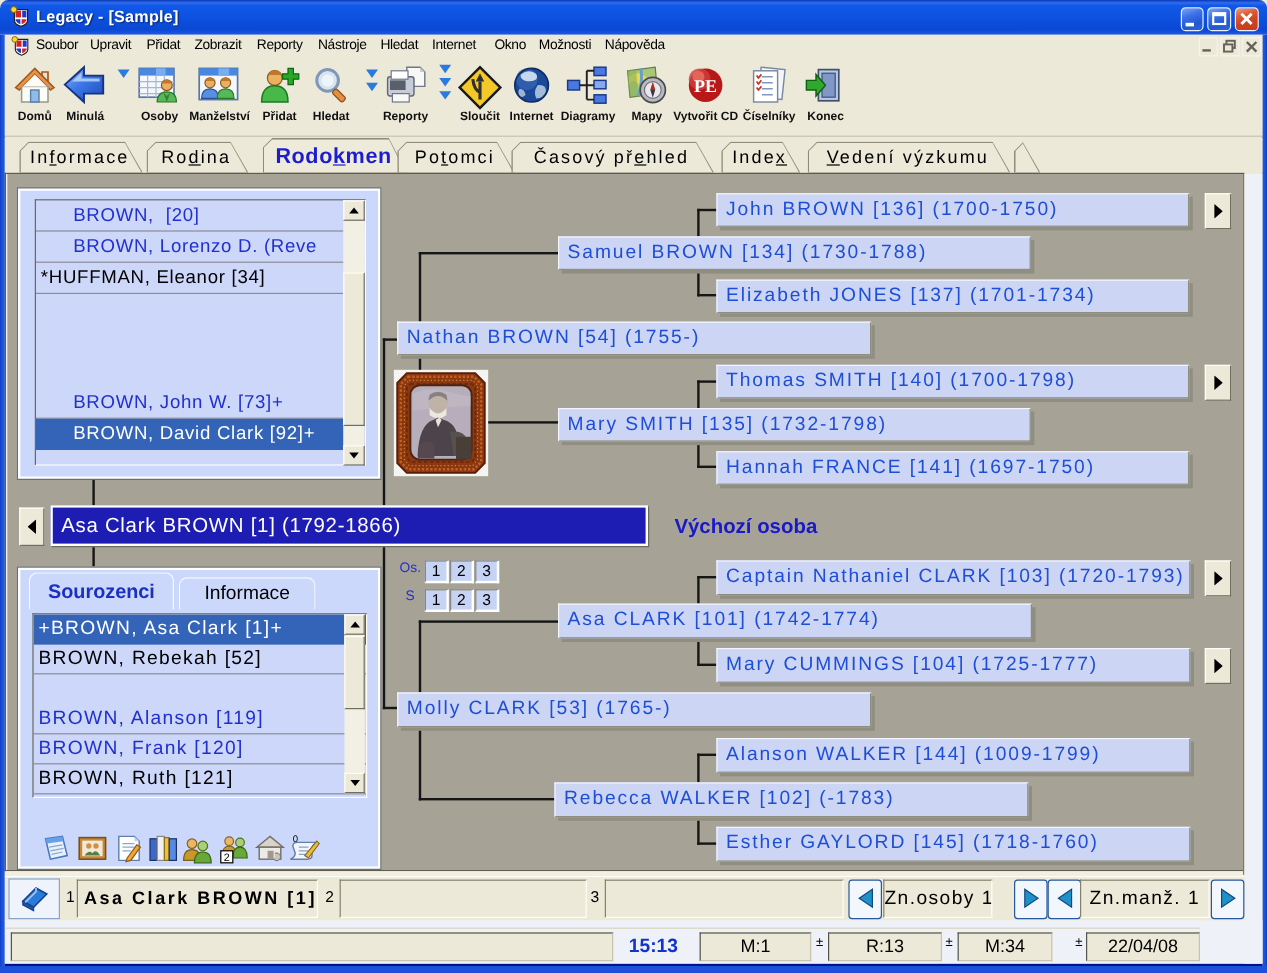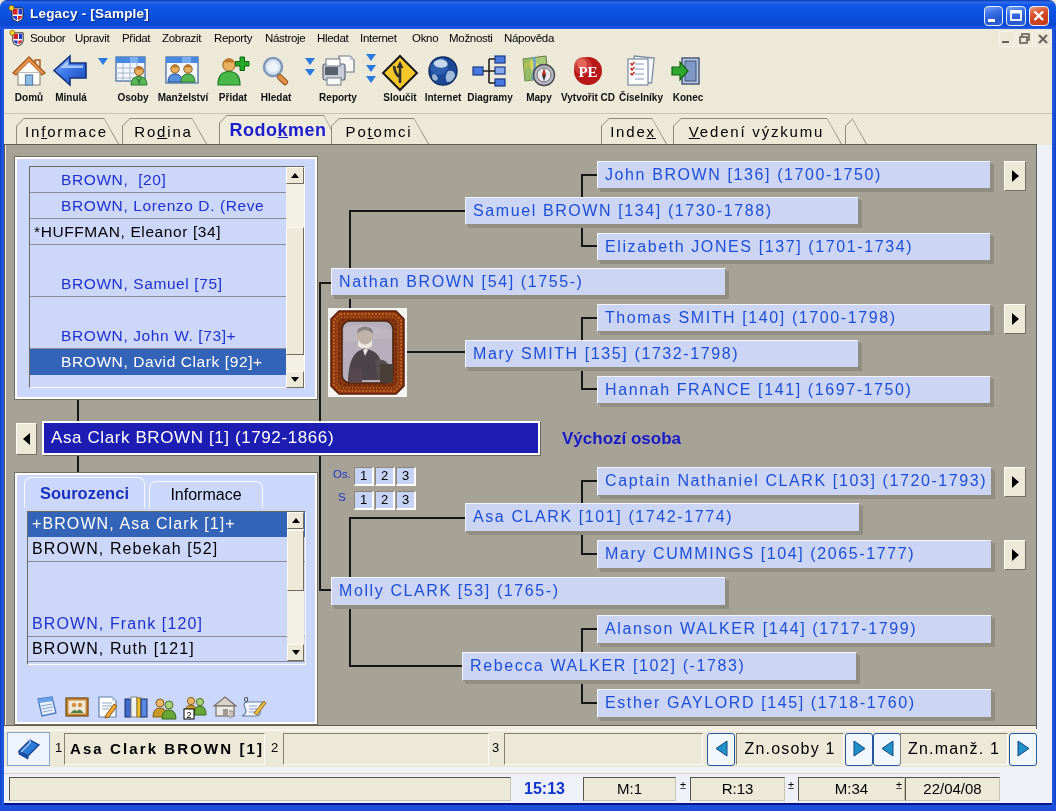--- a/index.html
+++ b/index.html
@@ -326,20 +326,23 @@
       </div>
     <div class="tab" style="left:118px;width:85px">
         <div class="in">Ro<u>d</u>ina</div>
       </div>
     <div class="tab sel" style="left:215px;width:120px">
         <div class="in">Rodo<u>k</u>men</div>
       </div>
     <div class="tab" style="left:327px;width:98px">
         <div class="in">Po<u>t</u>omci</div>
       </div>
+    <div class="tab" style="left:422px;width:169px">
+        <div class="in">Časový př<u>e</u>hled</div>
+      </div>
     <div class="tab" style="left:597px;width:66px">
         <div class="in">Inde<u>x</u></div>
       </div>
     <div class="tab" style="left:669px;width:169px">
         <div class="in"><u>V</u>edení výzkumu</div>
       </div>
     <div class="tab" style="left:841px;width:22px">
         <div class="in"></div>
       </div>
       <div class="abs" style="left:114px;top:125px;width:2px;height:19px;background:#4a4a40;transform:rotate(14deg)"></div>
@@ -404,23 +407,23 @@
   <div id="tree">
     <div class="tbox" style="left:597px;top:161px;width:394px;height:28px">John BROWN [136] (1700-1750)</div>
     <div class="tbox" style="left:465px;top:197px;width:394px;height:28px">Samuel BROWN [134] (1730-1788)</div>
     <div class="tbox" style="left:597px;top:233px;width:394px;height:28px">Elizabeth JONES [137] (1701-1734)</div>
     <div class="tbox" style="left:331px;top:268px;width:395px;height:28px">Nathan BROWN [54] (1755-)</div>
     <div class="tbox" style="left:597px;top:304px;width:394px;height:28px">Thomas SMITH [140] (1700-1798)</div>
     <div class="tbox" style="left:465px;top:340px;width:394px;height:28px">Mary SMITH [135] (1732-1798)</div>
     <div class="tbox" style="left:597px;top:376px;width:394px;height:28px">Hannah FRANCE [141] (1697-1750)</div>
     <div class="tbox" style="left:597px;top:467px;width:395px;height:29px">Captain Nathaniel CLARK [103] (1720-1793)</div>
     <div class="tbox" style="left:465px;top:503px;width:395px;height:29px">Asa CLARK [101] (1742-1774)</div>
-    <div class="tbox" style="left:597px;top:540px;width:395px;height:29px">Mary CUMMINGS [104] (2065-1777)</div>
+    <div class="tbox" style="left:597px;top:540px;width:395px;height:29px">Mary CUMMINGS [104] (1725-1777)</div>
     <div class="tbox" style="left:331px;top:577px;width:395px;height:29px">Molly CLARK [53] (1765-)</div>
-    <div class="tbox" style="left:597px;top:615px;width:395px;height:29px">Alanson WALKER [144] (1717-1799)</div>
+    <div class="tbox" style="left:597px;top:615px;width:395px;height:29px">Alanson WALKER [144] (1009-1799)</div>
     <div class="tbox" style="left:462px;top:652px;width:395px;height:29px">Rebecca WALKER [102] (-1783)</div>
     <div class="tbox" style="left:597px;top:689px;width:395px;height:29px">Esther GAYLORD [145] (1718-1760)</div>
 
     <div class="arrbtn" style="left:1004px;top:161px">
         <svg width="8" height="12" viewBox="0 0 8 12">
           <path d="M1 0 L8 6 L1 12 Z" fill="#000"></path>
         </svg>
       </div>
     <div class="arrbtn" style="left:1004px;top:304px">
         <svg width="8" height="12" viewBox="0 0 8 12">
@@ -459,21 +462,20 @@
     </svg>
   </div>
 
   <div id="panels">
 
     <div class="bluepanel" style="left:14px;top:156px;width:304px;height:244px"></div>
     <div class="lbox" style="left:29px;top:166px;width:276px;height:222px">
       <div class="lrow bl" style="top:0px;padding-left:31px">BROWN,&nbsp; [20]</div>
       <div class="lrow bl" style="top:26px;padding-left:31px">BROWN, Lorenzo D. (Reve</div>
       <div class="lrow" style="top:52px;padding-left:4px">*HUFFMAN, Eleanor [34]</div>
-      <div class="lrow bl" style="top:104px;padding-left:31px">BROWN, Samuel [75]</div>
       <div class="lrow bl" style="top:156px;padding-left:31px">BROWN, John W. [73]+</div>
       <div class="lrow sel" style="top:182px;padding-left:31px">BROWN, David Clark [92]+</div>
     </div>
     <div class="sb" style="left:286px;top:167px;width:18px;height:221px">
       <div class="sbbtn" style="top:0;height:17px">
           <div class="tri up"></div>
         </div>
       <div class="sbthumb" style="top:60px;height:128px"></div>
       <div class="sbbtn" style="bottom:0;height:17px">
           <div class="tri dn"></div>
@@ -496,20 +498,21 @@
     <div class="osbtn" style="left:354px;top:491px">1</div>
     <div class="osbtn" style="left:375px;top:491px">2</div>
     <div class="osbtn" style="left:396px;top:491px">3</div>
 
     <div class="bluepanel" style="left:14px;top:472px;width:304px;height:253px"></div>
     <div class="ptab" style="left:24px;top:477px;width:121px;height:31px;font-size:16.5px;font-weight:bold;color:#1b2fc0;line-height:30px">Sourozenci</div>
     <div class="ptab" style="left:149px;top:481px;width:114px;height:27px;font-size:16px;color:#000;line-height:26px">Informace</div>
     <div class="lbox" style="left:27px;top:511px;width:279px;height:154px">
       <div class="lrow sel" style="top:0px;height:25px;line-height:24px;padding-left:4px;font-size:16px;letter-spacing:1.1px">+BROWN, Asa Clark [1]+</div>
       <div class="lrow" style="top:25px;height:25px;line-height:24px;padding-left:4px;font-size:16px;letter-spacing:1.1px">BROWN, Rebekah [52]</div>
+      <div class="lrow bl" style="top:75px;height:25px;line-height:24px;padding-left:4px;font-size:16px;letter-spacing:1.1px">BROWN, Alanson [119]</div>
       <div class="lrow bl" style="top:100px;height:25px;line-height:24px;padding-left:4px;font-size:16px;letter-spacing:1.1px">BROWN, Frank [120]</div>
       <div class="lrow" style="top:125px;height:25px;line-height:24px;padding-left:4px;font-size:16px;letter-spacing:1.1px">BROWN, Ruth [121]</div>
     </div>
     <div class="sb" style="left:287px;top:512px;width:17px;height:149px">
       <div class="sbbtn" style="top:0;height:17px">
           <div class="tri up"></div>
         </div>
       <div class="sbthumb" style="top:18px;height:61px"></div>
       <div class="sbbtn" style="bottom:0;height:17px">
           <div class="tri dn"></div>
@@ -590,21 +593,21 @@
   <div class="sunk" style="left:64px;top:733px;width:201px;height:32px;line-height:30px;padding-left:5px;font-size:15px;font-weight:bold;letter-spacing:2.1px">Asa Clark BROWN [1]</div>
   <div class="abs" style="left:271px;top:740px;font-size:13px">2</div>
   <div class="sunk" style="left:283px;top:733px;width:206px;height:32px"></div>
   <div class="abs" style="left:492px;top:740px;font-size:13px">3</div>
   <div class="sunk" style="left:504px;top:733px;width:199px;height:32px"></div>
   <div class="navbtn" style="left:707px;top:733px">
       <svg width="13" height="17" viewBox="0 0 13 17">
         <path d="M12 1 L1 8.5 L12 16 Z" fill="#2090c8" stroke="#10487e" stroke-width="1"></path>
       </svg>
     </div>
-  <div class="sunk" style="left:736px;top:733px;width:108px;height:32px;line-height:30px;text-align:center;font-size:16px;letter-spacing:1.2px">Zn.osoby 1</div>
+  <div class="sunk" style="left:736px;top:733px;width:91px;height:32px;line-height:30px;text-align:center;font-size:16px;letter-spacing:1.2px">Zn.osoby 1</div>
   <div class="navbtn" style="left:845px;top:733px">
       <svg width="13" height="17" viewBox="0 0 13 17">
         <path d="M1 1 L12 8.5 L1 16 Z" fill="#2090c8" stroke="#10487e" stroke-width="1"></path>
       </svg>
     </div>
   <div class="navbtn" style="left:873px;top:733px">
       <svg width="13" height="17" viewBox="0 0 13 17">
         <path d="M12 1 L1 8.5 L12 16 Z" fill="#2090c8" stroke="#10487e" stroke-width="1"></path>
       </svg>
     </div>
@@ -616,16 +619,16 @@
     </div>
 
   <div id="statusbar"></div>
   <div id="statusbar-sep"></div>
   <div class="sfield" style="left:9px;width:502px"></div>
   <div class="abs" style="left:524px;top:780px;font-size:16px;font-weight:bold;color:#1133cc">15:13</div>
   <div class="sfield" style="left:583px;width:93px">M:1</div>
   <div class="pm" style="left:680px">±</div>
   <div class="sfield" style="left:690px;width:95px">R:13</div>
   <div class="pm" style="left:788px">±</div>
-  <div class="sfield" style="left:798px;width:107px">M:34</div>
+  <div class="sfield" style="left:798px;width:79px">M:34</div>
   <div class="pm" style="left:896px">±</div>
   <div class="sfield" style="left:905px;width:95px">22/04/08</div>
 </div>
 
 </body></html>

